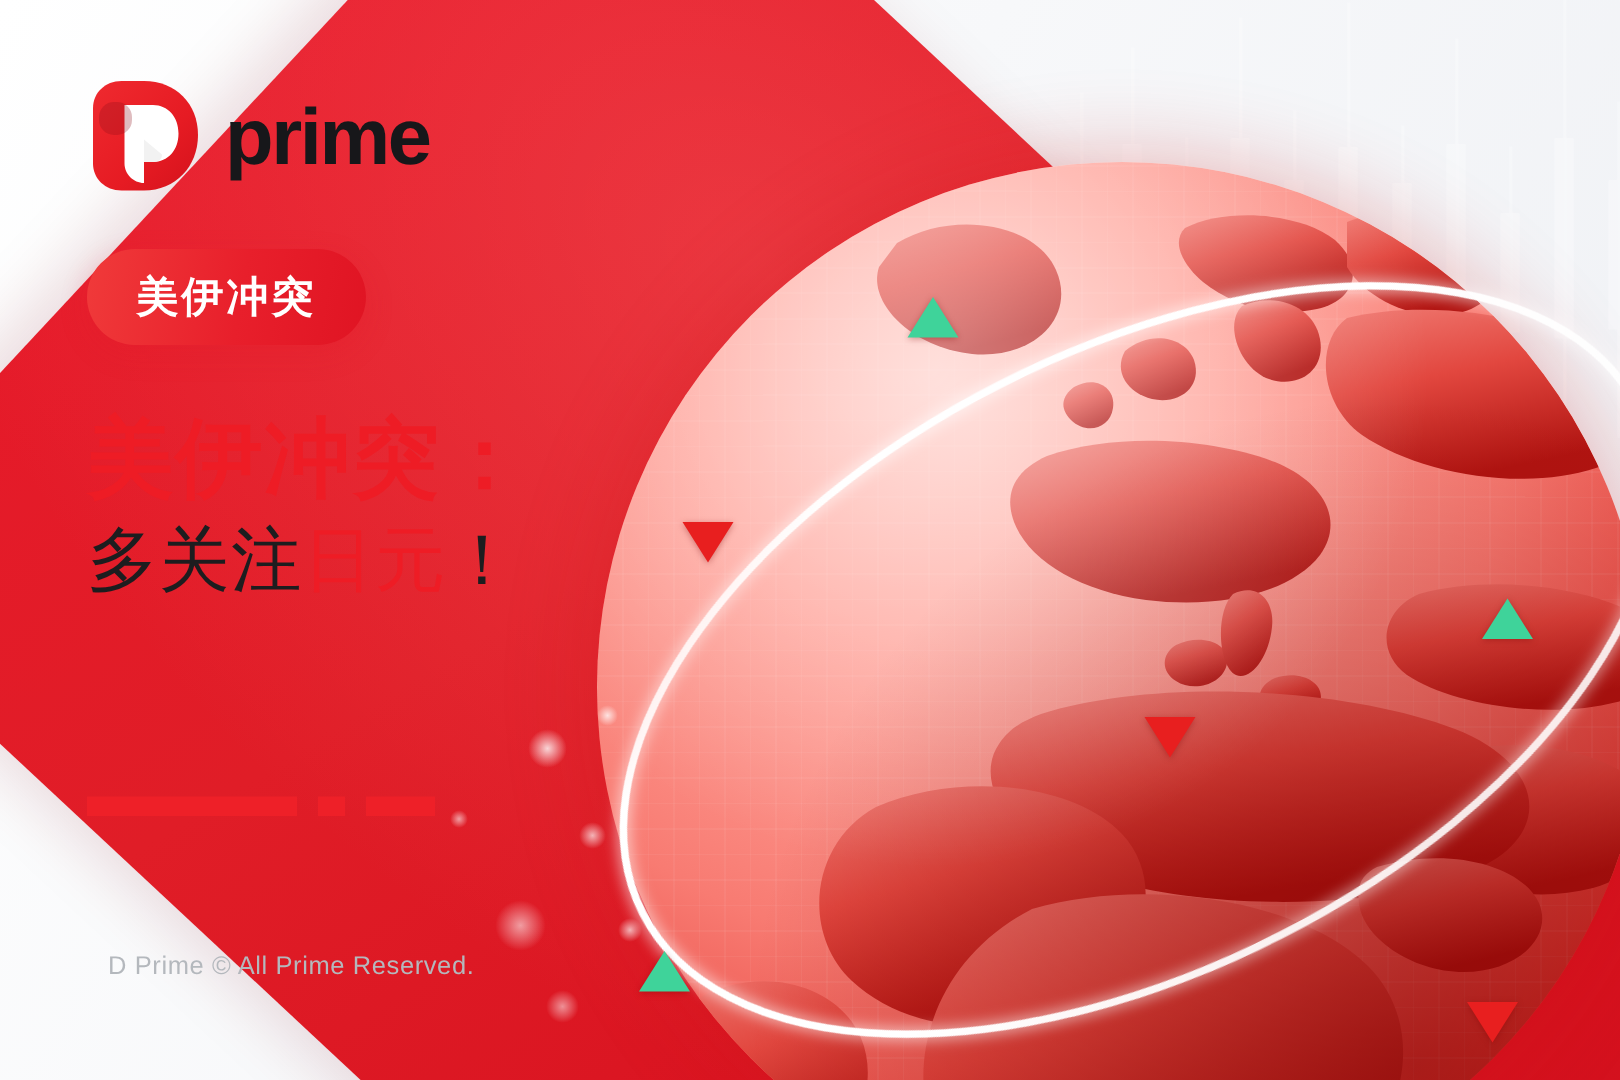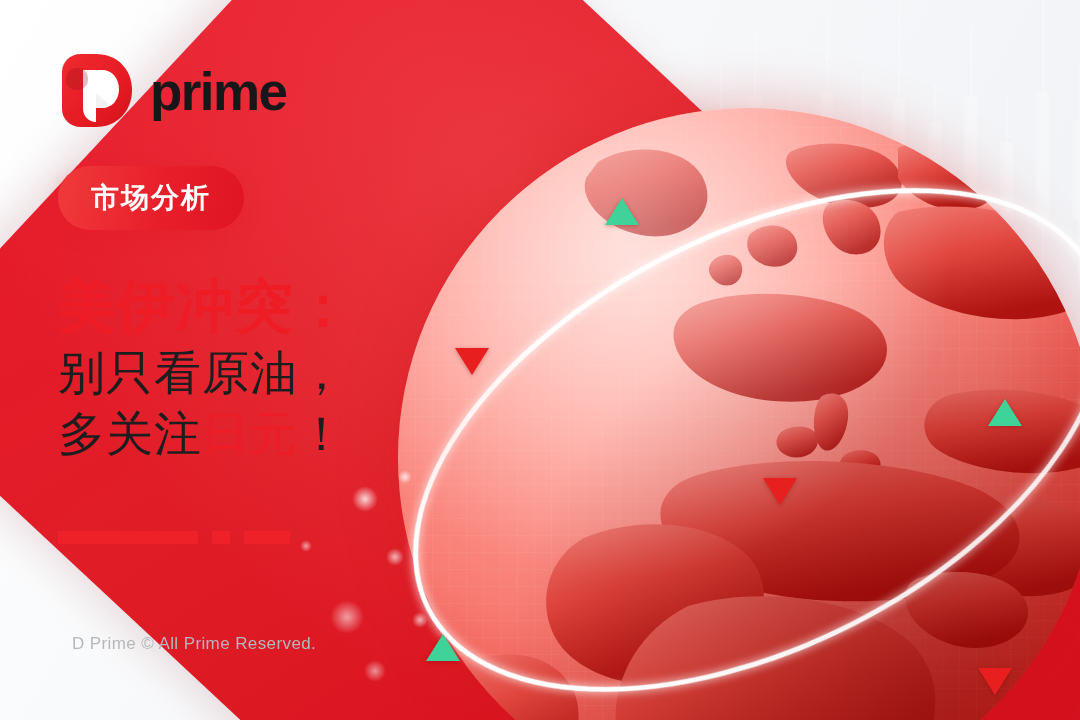--- a/index.html
+++ b/index.html
@@ -408,25 +408,24 @@
           </defs>
           <path d="M6 20 C6 10 14 2 25 2 L40 2 C61 2 76 17 76 38 C76 59 61 75 40 75 L25 75 C14 75 6 67 6 57 Z" fill="url(#dGrad)"></path>
           <path d="M27 18 L46 18 C56 18 63 26 63 37 C63 48 56 56 46 56 L40 56 L40 70 C33 70 27 64 27 57 Z" fill="#ffffff"></path>
           <path d="M40 41 L40 56 L46 56 C50 56 52 54 52 51 Z" fill="#f2f2f2"></path>
           <rect x="10" y="16" width="22" height="22" rx="10" fill="#8d1018" opacity="0.28"></rect>
         </svg>
       </div>
       <span class="logo-word">prime</span>
     </div>
 
-    <div class="badge">市场分析</div>
+    <div class="badge">美伊冲突</div>
 
     <div class="headline">
       <div class="hl-line hl-1">美伊冲突：</div>
-      <div class="hl-line hl-2">别只看原油，</div>
       <div class="hl-line hl-3">
         <span>多关注</span><span class="hl-accent">日元</span><span>！</span>
       </div>
     </div>
 
     <div class="divider">
       <i class="seg-a"></i>
       <i class="seg-b"></i>
       <i class="seg-c"></i>
     </div>

